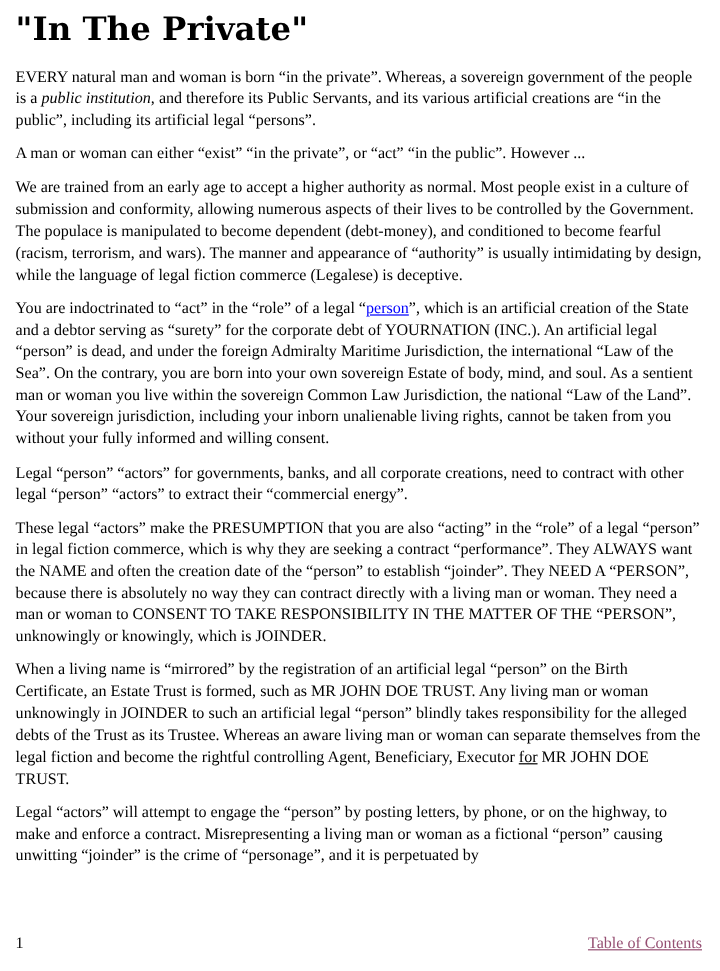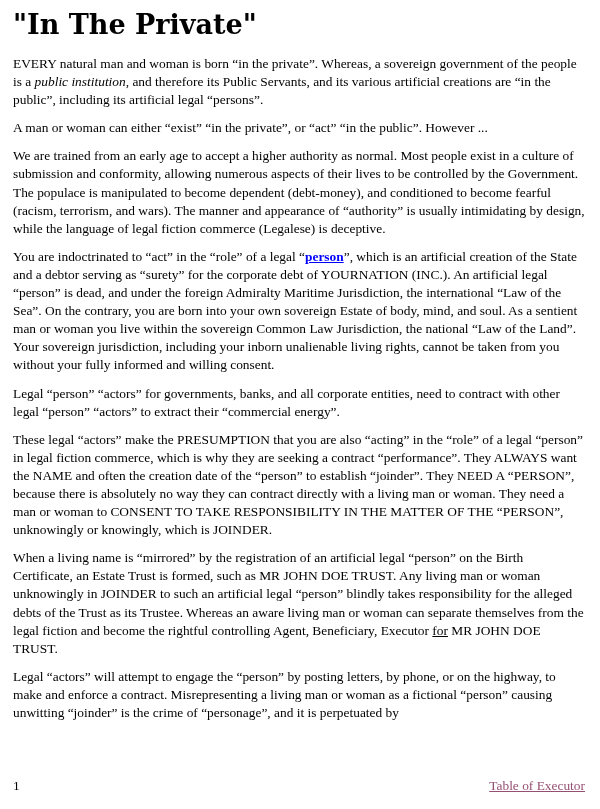--- a/index.html
+++ b/index.html
@@ -34,21 +34,21 @@
     font-size: 13.4px;
     line-height: 18.1px;
     color: #000000;
     text-align: left;
   }
   .b { font-weight: normal; }
   .i { font-style: italic; text-align: right; }
   .u { text-decoration: underline; }
   a.inline-link {
     color: var(--link-color, #0000ff);
-    font-weight: bold;
+    font-weight: normal;
     text-decoration: underline;
     cursor: pointer;
   }
   .footer {
     margin-top: auto;
     display: flex;
     justify-content: space-between;
     align-items: baseline;
     font-size: 13.4px;
     line-height: 18px;
@@ -65,23 +65,23 @@
 <body>
 
 <div class="page">
   <h1 class="page-title">"In The Private"</h1>
 
   <div class="body-text" id="paragraphs">
       <p class="para"><span>EVERY natural man and woman is born </span><span class="b">“in the private”</span><span>. Whereas, a sovereign government of the people is a </span><span class="i">public institution,</span><span> and therefore its Public Servants, and its various artificial creations are </span><span class="b">“in the public”</span><span>, including its artificial legal “persons”.</span></p>
       <p class="para"><span>A man or woman can either “exist” “in the private”, or “act” “in the public”. However ...</span></p>
       <p class="para"><span>We are trained from an early age to accept a higher authority as normal. Most people exist in a culture of submission and conformity, allowing numerous aspects of their lives to be controlled by the Government. The populace is manipulated to become dependent (debt-money), and conditioned to become fearful (racism, terrorism, and wars). The manner and appearance of “authority” is usually intimidating by design, while the language of legal fiction commerce (Legalese) is deceptive.</span></p>
       <p class="para"><span>You are indoctrinated to “act” in the “role” of a legal “</span><a href="#" class="inline-link b">person</a><span>”, which is an artificial creation of the State and a debtor serving as “surety” for the corporate debt of YOURNATION (INC.). An artificial legal “person” is dead, and under the foreign Admiralty Maritime Jurisdiction, the international “Law of the Sea”. On the contrary, you are born into your own sovereign Estate of body, mind, and soul. As a sentient man or woman you live within the sovereign Common Law Jurisdiction, the national “Law of the Land”. Your sovereign jurisdiction, including your inborn unalienable living rights, cannot be taken from you without your fully informed and willing consent.</span></p>
-      <p class="para"><span>Legal “person” “actors” for governments, banks, and all corporate entities, need to contract with other legal “person” “actors” to extract their “commercial energy”.</span></p>
+      <p class="para"><span>Legal “person” “actors” for governments, banks, and all corporate creations, need to contract with other legal “person” “actors” to extract their “commercial energy”.</span></p>
       <p class="para"><span>These legal “actors” make the PRESUMPTION that you are also “acting” in the “role” of a legal “person” in legal fiction commerce, which is why they are seeking a contract “performance”. They ALWAYS want the NAME and often the creation date of the “person” to establish “joinder”. </span><span class="b">They NEED A “PERSON”, because there is absolutely no way they can contract directly with a living man or woman. They need a man or woman to CONSENT TO TAKE RESPONSIBILITY IN THE MATTER OF THE “PERSON”, unknowingly or knowingly, which is JOINDER.</span></p>
       <p class="para"><span>When a living name is “mirrored” by the registration of an artificial legal “person” on the Birth Certificate, an Estate Trust is formed, such as </span><span class="b">MR JOHN DOE TRUST.</span><span> Any living man or woman unknowingly in JOINDER to such an artificial legal “person” blindly takes responsibility for the alleged debts of the Trust as its Trustee. Whereas an aware living man or woman can separate themselves from the legal fiction and become the rightful controlling </span><span class="b">Agent, Beneficiary, Executor </span><span class="b u">for</span><span class="b"> MR JOHN DOE TRUST.</span></p>
       <p class="para"><span>Legal “actors” will attempt to engage the “person” by posting letters, by phone, or on the highway, to make and enforce a contract. Misrepresenting a living man or woman as a fictional “person” causing unwitting “joinder” is the crime of “personage”, and it is perpetuated by</span></p>
     </div>
 
   <div class="footer">
     <span class="page-num">1</span>
-    <a class="toc-link" href="#">Table of Executor</a>
+    <a class="toc-link" href="#">Table of Contents</a>
   </div>
 </div>
 
 </body></html>

